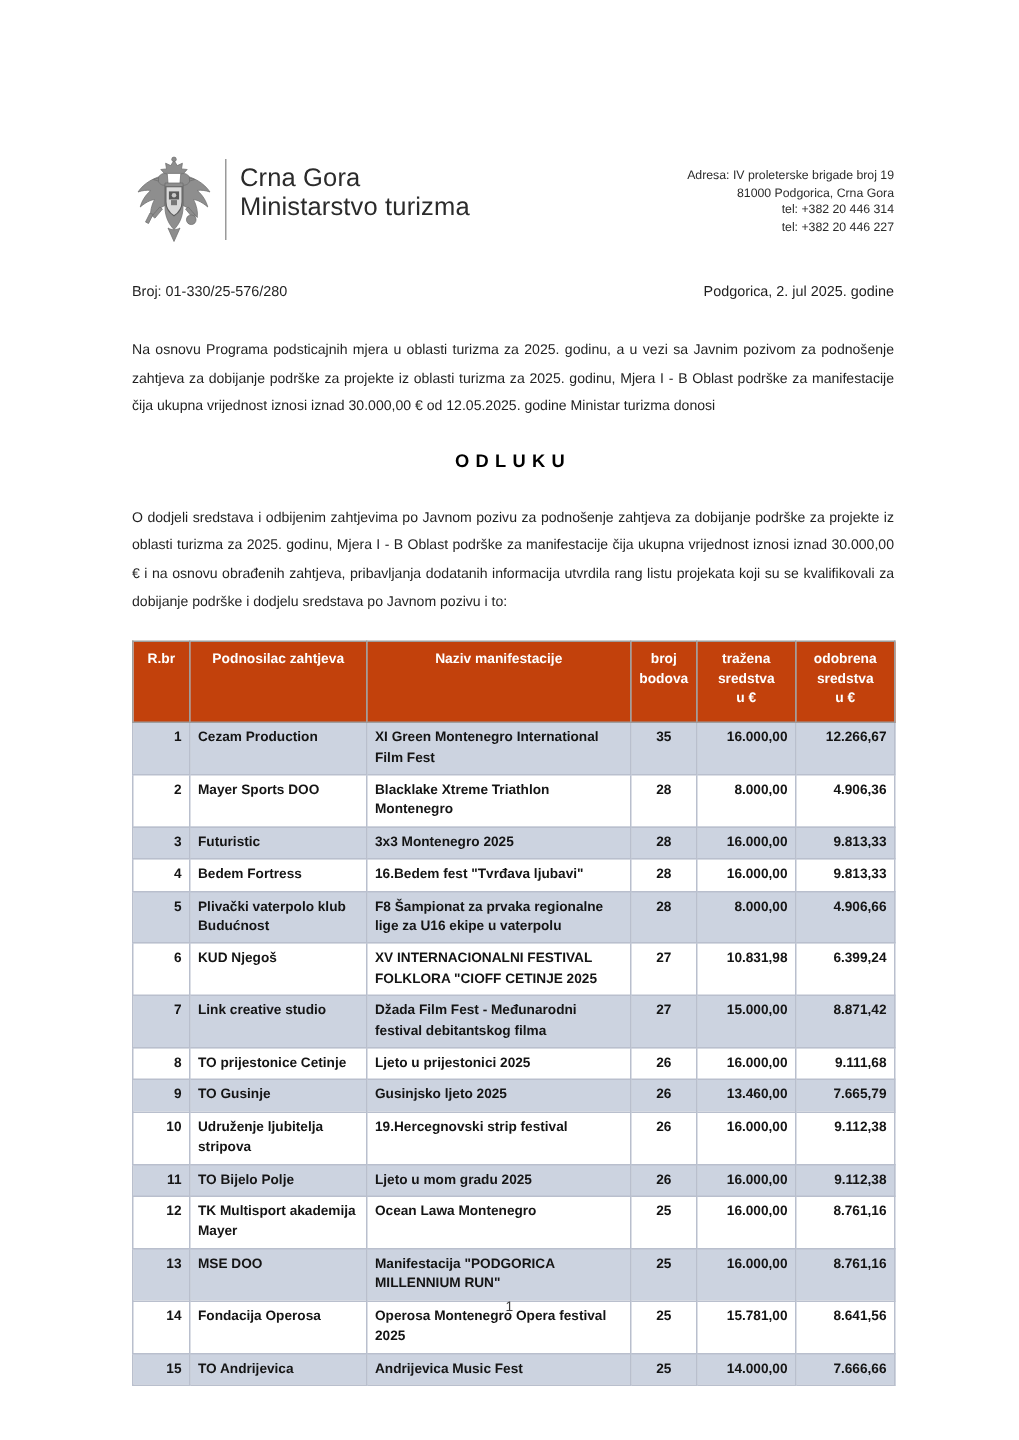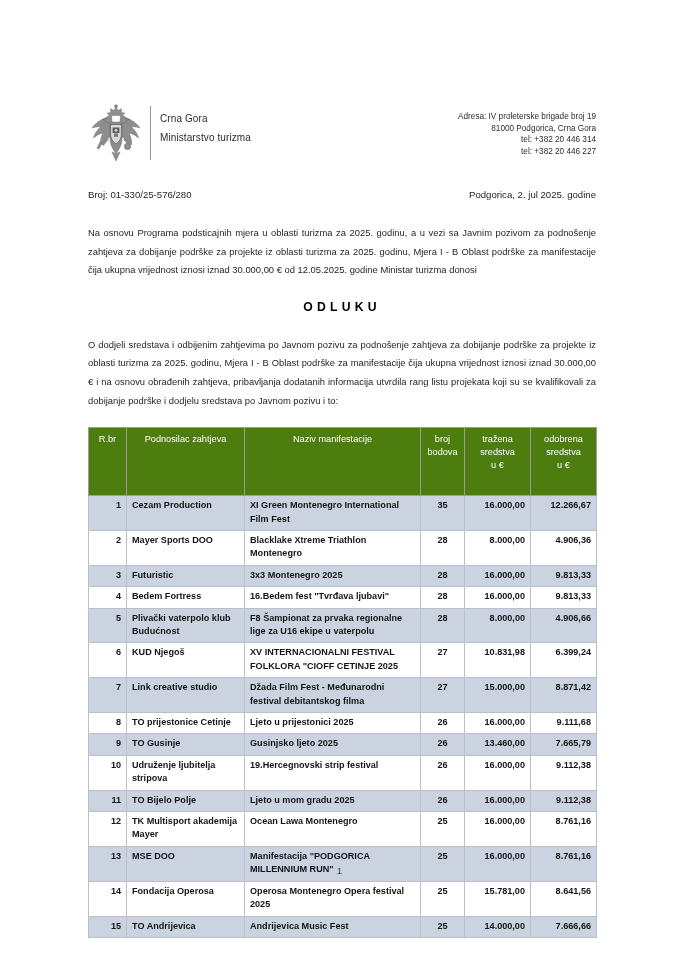--- a/index.html
+++ b/index.html
@@ -48,21 +48,21 @@
     left: 62px;
     top: 2px;
     width: 1px;
     height: 54px;
     background: #9a9a9a;
   }
   .ministry {
     position: absolute;
     left: 72px;
     top: 5px;
-    font-size: 10px;
+    font-size: 17px;
     line-height: 19px;
     color: #2b2b2b;
     letter-spacing: 0.1px;
   }
   .ministry div { white-space: nowrap; }
   .address {
     position: absolute;
     right: 0;
     top: 7px;
     text-align: right;
@@ -111,26 +111,26 @@
     font-size: 9.1px;
   }
   table.decision col.c-rbr   { width: 38px; }
   table.decision col.c-appl  { width: 118px; }
   table.decision col.c-name  { width: 176px; }
   table.decision col.c-pts   { width: 44px; }
   table.decision col.c-req   { width: 66px; }
   table.decision col.c-appr  { width: 66px; }
 
   table.decision thead th {
-    background: #4d7c0f;
+    background: #c2410c;
     color: #ffffff;
-    font-weight: normal;
+    font-weight: bold;
     font-size: 9.2px;
     line-height: 13px;
-    padding: 5px 5px 23px 5px;
+    padding: 5px 5px 9px 5px;
     vertical-align: top;
     border: 1px solid #9d9d9d;
     text-align: center;
   }
   thead th.h-rbr  { text-align: left; padding-left: 6px; }
   thead th.h-appl { text-align: left; padding-left: 6px; }
 
   table.decision tbody td {
     border: 1px solid #b9bfcd;
     padding: 3px 5px 4px 5px;

